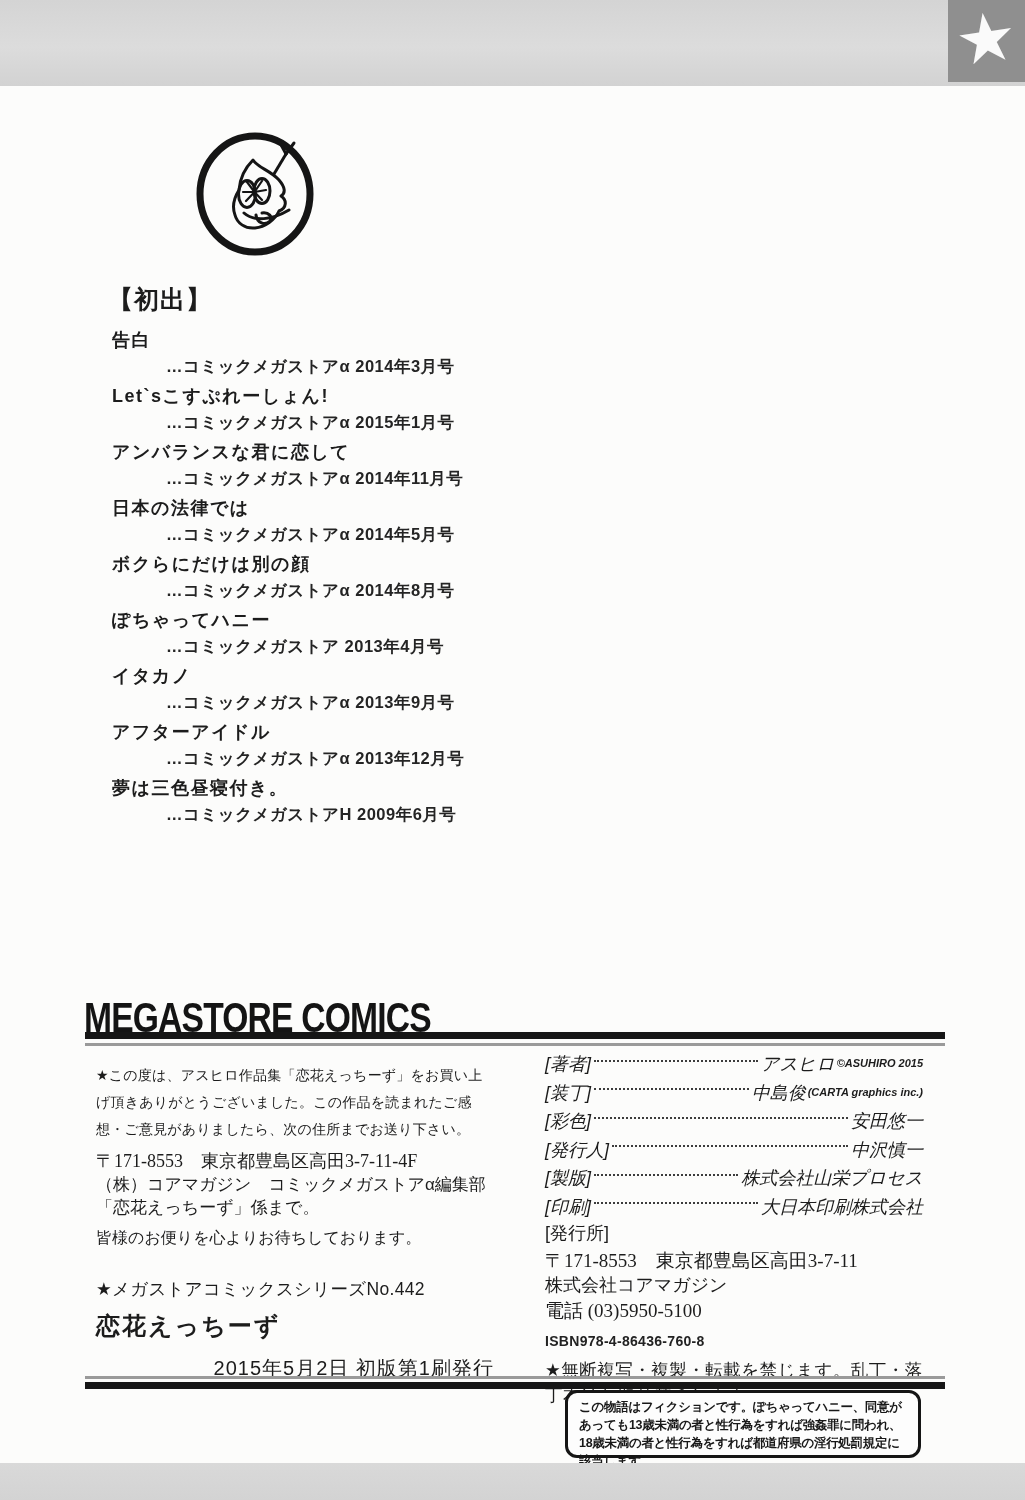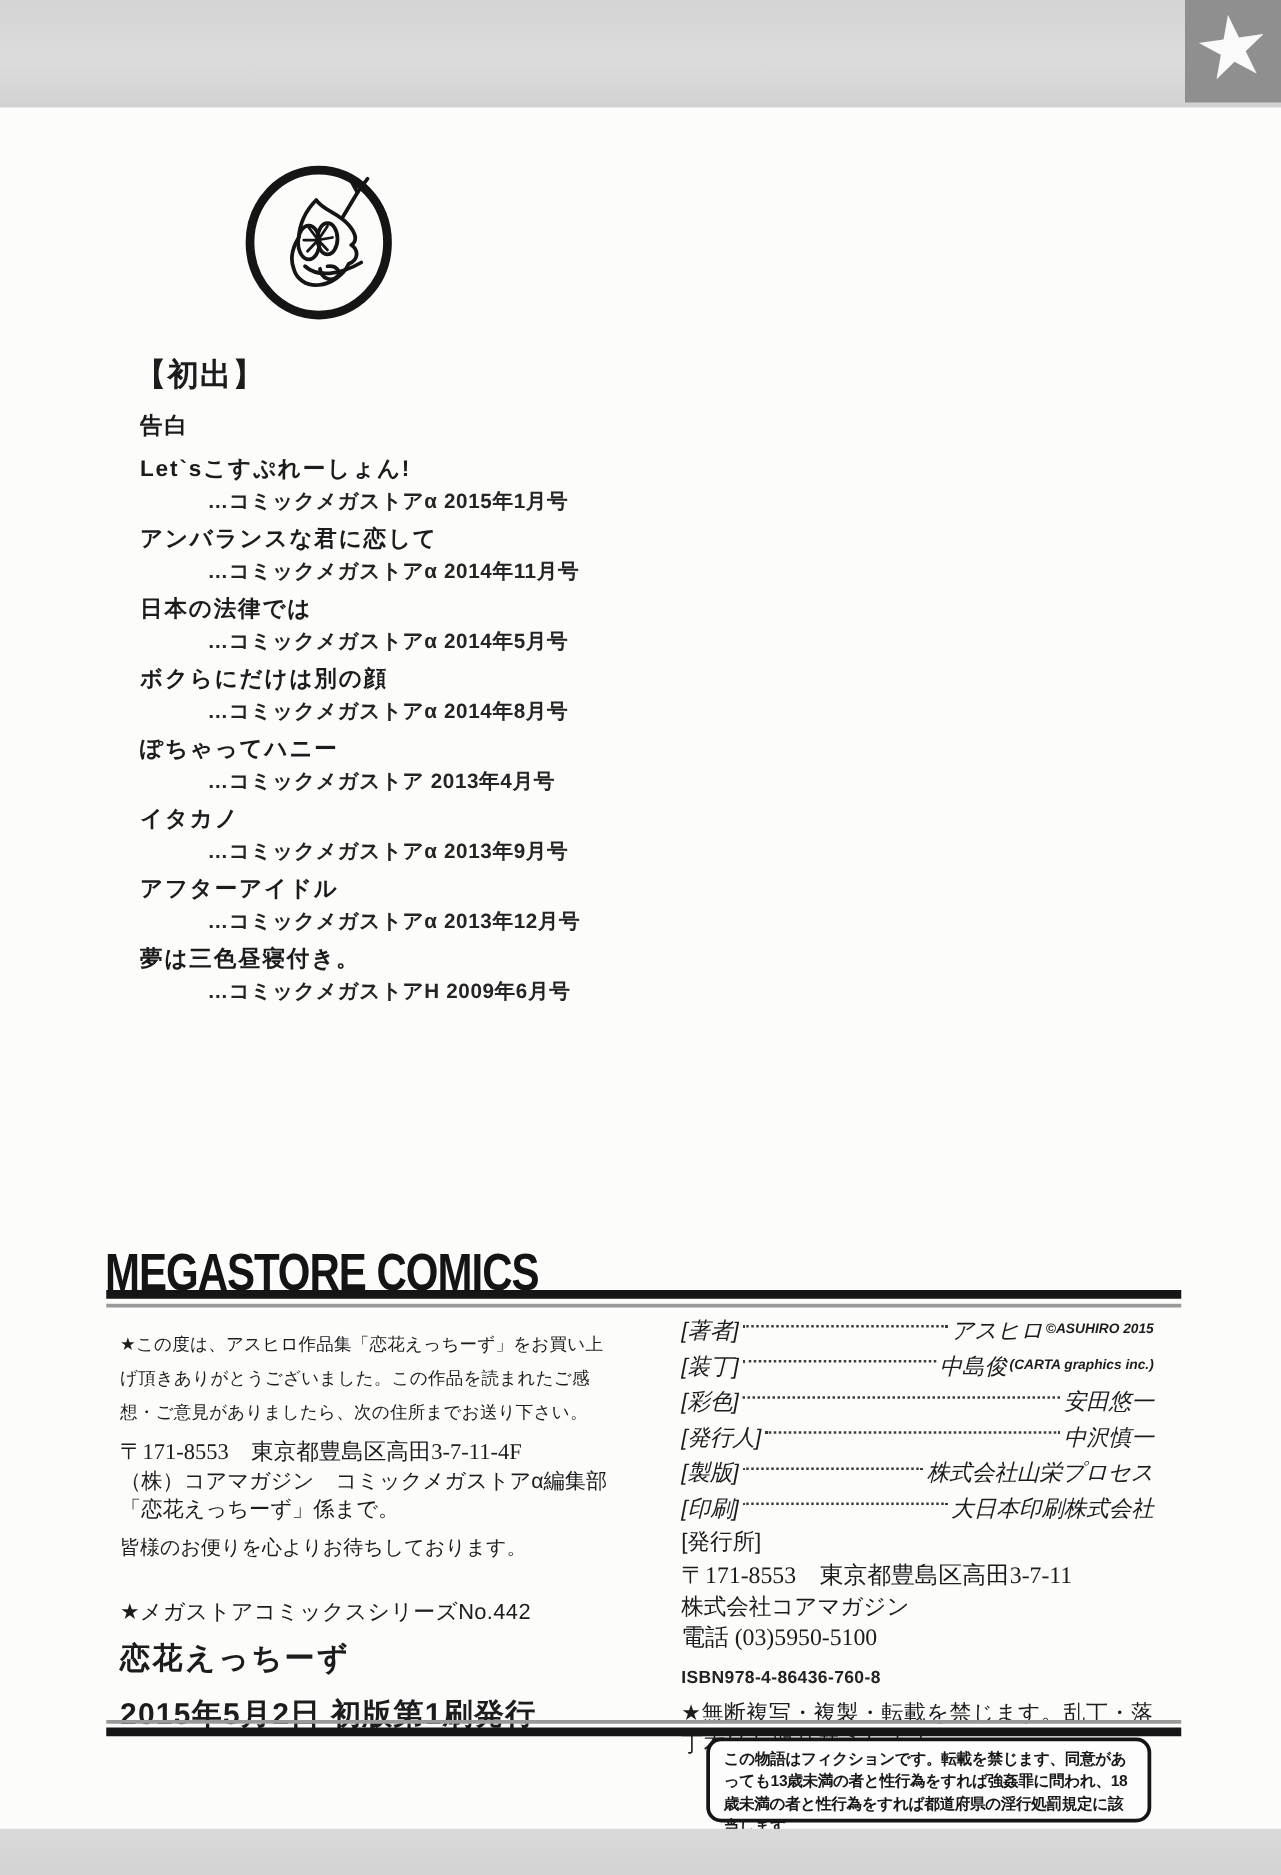--- a/index.html
+++ b/index.html
@@ -48,21 +48,21 @@
   .rule-thick-bottom { top:1382px; height:7px; background:#161616; }
   .col-left { position:absolute; left:96px; top:1062px; width:398px; }
   .thanks { font-size:14px; line-height:27px; letter-spacing:0.2px; font-weight:500; }
   .addr-block { margin-top:7px; }
   .addr1 { font-family:"Liberation Serif","DejaVu Serif",serif; font-size:18px; line-height:23px; }
   .addr2 { font-size:17px; line-height:23px; font-weight:500; }
   .addr3 { font-size:17px; line-height:23px; font-weight:500; }
   .await-line { margin-top:9px; font-size:16px; font-weight:500; }
   .series-line { margin-top:28px; font-size:17.5px; font-weight:500; letter-spacing:0.3px; }
   .book-title { margin-top:9px; font-size:24px; font-weight:700; letter-spacing:2px; }
-  .print-date { margin-top:13px; font-size:24px; font-weight:700; letter-spacing:1px; }
+  .print-date { margin-top:13px; font-size:20px; font-weight:400; letter-spacing:1px;text-align:right; }
   .col-right { position:absolute; left:545px; top:1050px; width:378px; }
   .credit-row { display:flex; align-items:center; height:28.5px; font-size:18px; font-weight:500;font-style:italic; }
   .credit-label { white-space:nowrap; }
   .leader { flex:1; border-bottom:2.5px dotted #3c3c3c; margin:0 3px 7px 3px; min-width:12px; }
   .credit-value { white-space:nowrap; }
   .credit-note { font-size:11px; font-weight:600; margin-left:2px; white-space:nowrap; transform:translateY(-1px); }
   .pub-label-row { font-size:18px; font-weight:500; height:27px; }
   .pub-addr1, .pub-addr3 { font-family:"Liberation Serif","DejaVu Serif",serif; font-size:19px; line-height:25px; }
   .pub-addr2 { font-size:18px; line-height:25px; font-weight:500; }
   .isbn-line { margin-top:10px; font-size:14px; font-weight:600; letter-spacing:0.3px; color:#222; }
@@ -116,20 +116,21 @@
           <path d="M92,24 L100,13"></path>
       </g>
     </svg>
   </div>
 
   <div class="shoshutsu">
     <div class="shoshutsu-heading">【初出】</div>
     <ul class="pub-list">
       <li class="pub-item">
         <div class="pub-title">告白</div>
+        <div class="pub-credit">…コミックメガストアα 2014年3月号</div>
       </li>
       <li class="pub-item">
         <div class="pub-title">Let`sこすぷれーしょん!</div>
         <div class="pub-credit">…コミックメガストアα 2015年1月号</div>
       </li>
       <li class="pub-item">
         <div class="pub-title">アンバランスな君に恋して</div>
         <div class="pub-credit">…コミックメガストアα 2014年11月号</div>
       </li>
       <li class="pub-item">
@@ -214,18 +215,18 @@
     <div class="pub-addr2">株式会社コアマガジン</div>
     <div class="pub-addr3">電話 (03)5950-5100</div>
     <div class="isbn-line">ISBN978-4-86436-760-8</div>
     <div class="rights-line">★無断複写・複製・転載を禁じます。乱丁・落丁本はお取り替えします。</div>
   </div>
 
   <div class="rule rule-thin-bottom"></div>
   <div class="rule rule-thick-bottom"></div>
 
   <div class="disclaimer-box">
-    <p class="disclaimer-text">この物語はフィクションです。転載を禁じます、同意があっても13歳未満の者と性行為をすれば強姦罪に問われ、18歳未満の者と性行為をすれば都道府県の淫行処罰規定に該当します。</p>
+    <p class="disclaimer-text">この物語はフィクションです。ぽちゃってハニー、同意があっても13歳未満の者と性行為をすれば強姦罪に問われ、18歳未満の者と性行為をすれば都道府県の淫行処罰規定に該当します。</p>
   </div>
 
   <div class="bottom-band"></div>
 
 </div>
 
 </body></html>

